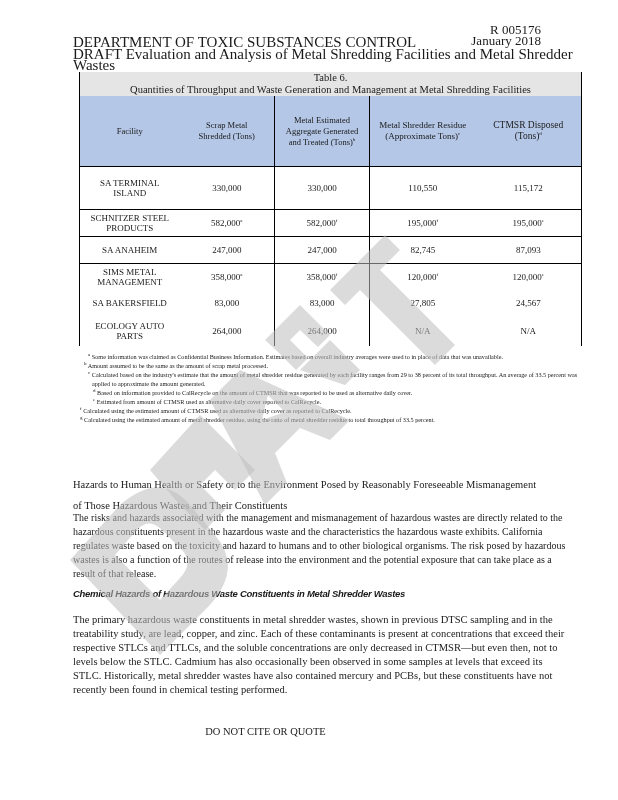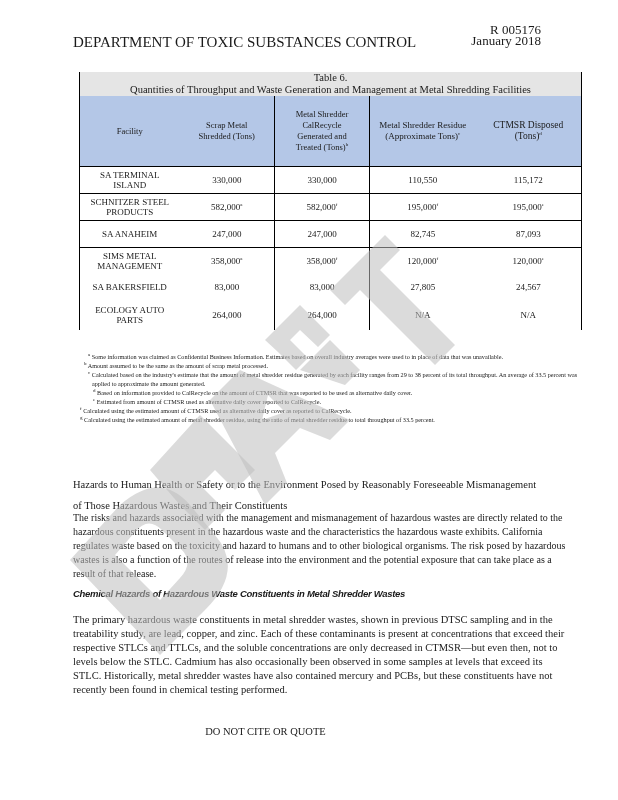--- a/index.html
+++ b/index.html
@@ -75,48 +75,49 @@
 </style>
 </head>
 <body>
 
 <div class="hdr-right">
   <div>R  005176</div>
   <div>January 2018</div>
 </div>
 <div class="hdr-left">
   <div>DEPARTMENT OF TOXIC SUBSTANCES CONTROL</div>
+  <div>DRAFT Evaluation and Analysis of Metal Shredding Facilities and Metal Shredder Wastes</div>
 </div>
 
 <table class="t6">
   <colgroup>
     <col style="width:100px">
       <col style="width:95px">
       <col style="width:95px">
       <col style="width:106px">
       <col style="width:106px">
   </colgroup>
   <thead>
     <tr class="caption-row">
       <td colspan="5">
         <div>Table 6.</div>
         <div>Quantities of Throughput and Waste Generation and Management at Metal Shredding Facilities</div>
       </td>
     </tr>
     <tr class="head-row">
       <th class="facility-h"><span>Facility</span></th>
       <th style="padding:0 12px;"><span>Scrap Metal Shredded (Tons)</span></th>
-      <th class="vl" style="padding:0 10px;"><span>Metal Shredder CalRecycle Generated and Treated (Tons)</span><sup>b</sup></th>
+      <th class="vl" style="padding:0 10px;"><span>Metal Estimated Aggregate Generated and Treated (Tons)</span><sup>b</sup></th>
       <th class="vl msr-h" style="padding:0 8px;"><span>Metal Shredder Residue (Approximate Tons)</span><sup>c</sup></th>
       <th class="last-h" style="padding:0 14px;"><span>CTMSR Disposed (Tons)</span><sup>d</sup></th>
     </tr>
   </thead>
   <tbody id="table-body">
       <tr class="ruled">
-        <td class="vl fac" style="padding: 0px 10px;"><span>SA TERMINAL ISLAND</span></td>
+        <td class="vl fac" style="padding: 8px 10px;"><span>SA TERMINAL ISLAND</span></td>
         <td><span>330,000</span><sup></sup></td>
         <td class="vl"><span>330,000</span><sup></sup></td>
         <td class="vl"><span>110,550</span><sup></sup></td>
         <td class="vr"><span>115,172</span><sup></sup></td>
       </tr>
       <tr class="ruled">
         <td class="vl fac" style="padding: 0px 10px;"><span>SCHNITZER STEEL PRODUCTS</span></td>
         <td><span>582,000</span><sup>a</sup></td>
         <td class="vl"><span>582,000</span><sup>f</sup></td>
         <td class="vl"><span>195,000</span><sup>f</sup></td>

